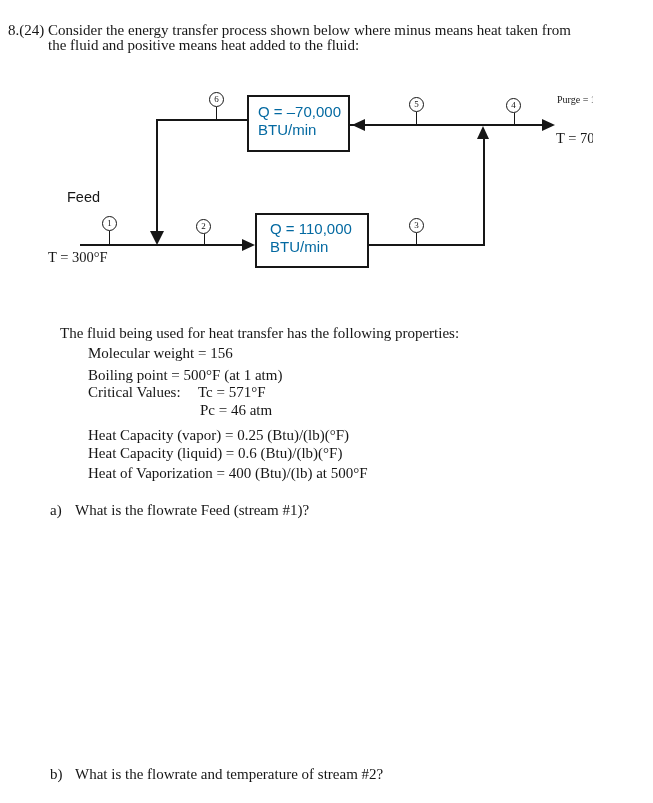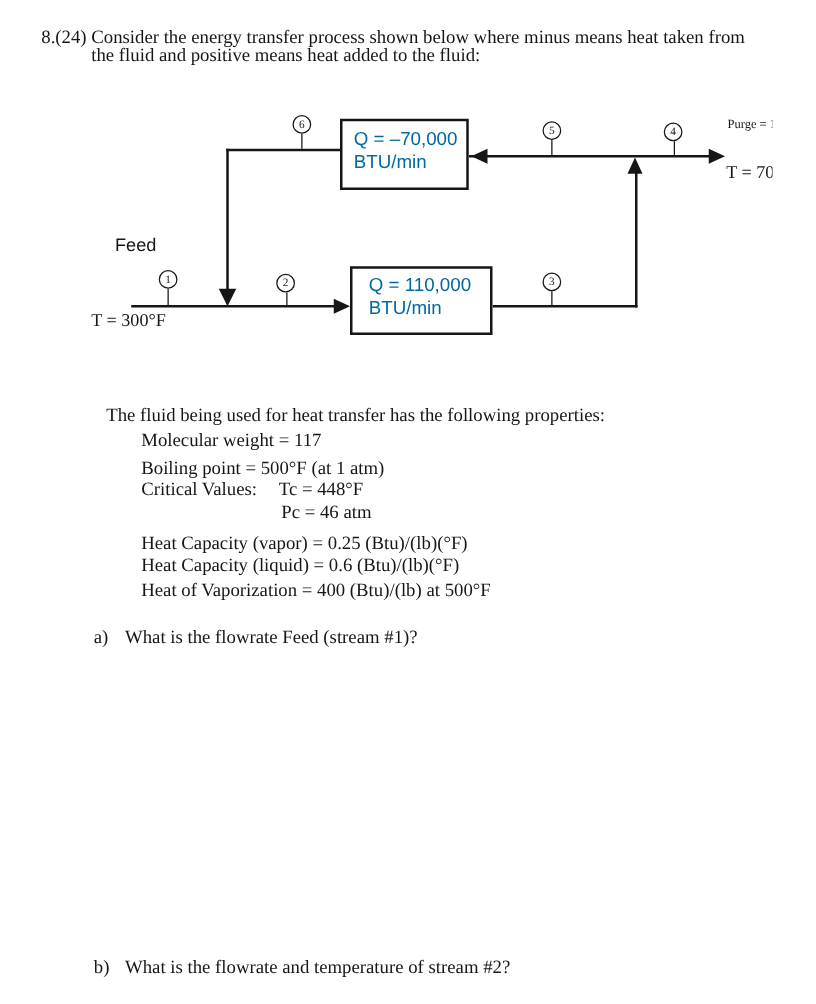--- a/index.html
+++ b/index.html
@@ -1,20 +1,19 @@
 <!DOCTYPE html>
 <html><head>
 <meta charset="utf-8">
 <style>
   html,body { margin:0; padding:0; background:#ffffff; }
   .page {
     position:relative; width:593px; height:803px;
     background:#ffffff; color:#161616; overflow:hidden;
     font-family:"Liberation Serif", serif;
-    margin-left:25px;
   }
   .abs { position:absolute; white-space:nowrap; }
   .serif { font-family:"Liberation Serif", serif; font-size:15px; }
   .sans  { font-family:"Liberation Sans", sans-serif; }
 
   
   .hline, .vline, .tick { position:absolute; background:#161616; }
   .hline { height:2px; }
   .vline { width:2px; }
   .tick  { width:1px; }
@@ -99,24 +98,24 @@
       <span>6</span>
     </div>
 
     <div class="abs sans" style="left:67px; top:189px; font-size:14.5px;">Feed</div>
     <div class="abs serif" style="left:48px; top:249px; font-size:14.5px;">T = 300°F</div>
     <div class="abs serif" style="left:557px; top:94px; font-size:10px;">Purge = 10%</div>
     <div class="abs serif" style="left:556px; top:130px; font-size:14.5px;">T = 700°F</div>
   </div>
 
   <div class="abs serif" style="left:60px; top:325px;">The fluid being used for heat transfer has the following properties:</div>
-  <div class="abs serif" style="left:88px; top:345px;">Molecular weight = 117</div>
+  <div class="abs serif" style="left:88px; top:345px;">Molecular weight = 156</div>
   <div class="abs serif" style="left:88px; top:367px;">Boiling point = 500°F (at 1 atm)</div>
   <div class="abs serif" style="left:88px; top:384px;text-align:center;">Critical Values:</div>
-  <div class="abs serif" style="left:198px; top:384px;">Tc = 448°F</div>
+  <div class="abs serif" style="left:198px; top:384px;">Tc = 571°F</div>
   <div class="abs serif" style="left:200px; top:402px;">Pc = 46 atm</div>
   <div class="abs serif" style="left:88px; top:427px;">Heat Capacity (vapor) = 0.25 (Btu)/(lb)(°F)</div>
   <div class="abs serif" style="left:88px; top:445px;">Heat Capacity (liquid) = 0.6 (Btu)/(lb)(°F)</div>
   <div class="abs serif" style="left:88px; top:465px;">Heat of Vaporization = 400 (Btu)/(lb) at 500°F</div>
 
   <div class="abs serif" style="left:50px; top:502px;">a)</div>
   <div class="abs serif" style="left:75px; top:502px;">What is the flowrate Feed (stream #1)?</div>
 
   <div class="abs serif" style="left:50px; top:766px;">b)</div>
   <div class="abs serif" style="left:75px; top:766px;">What is the flowrate and temperature of stream #2?</div>

